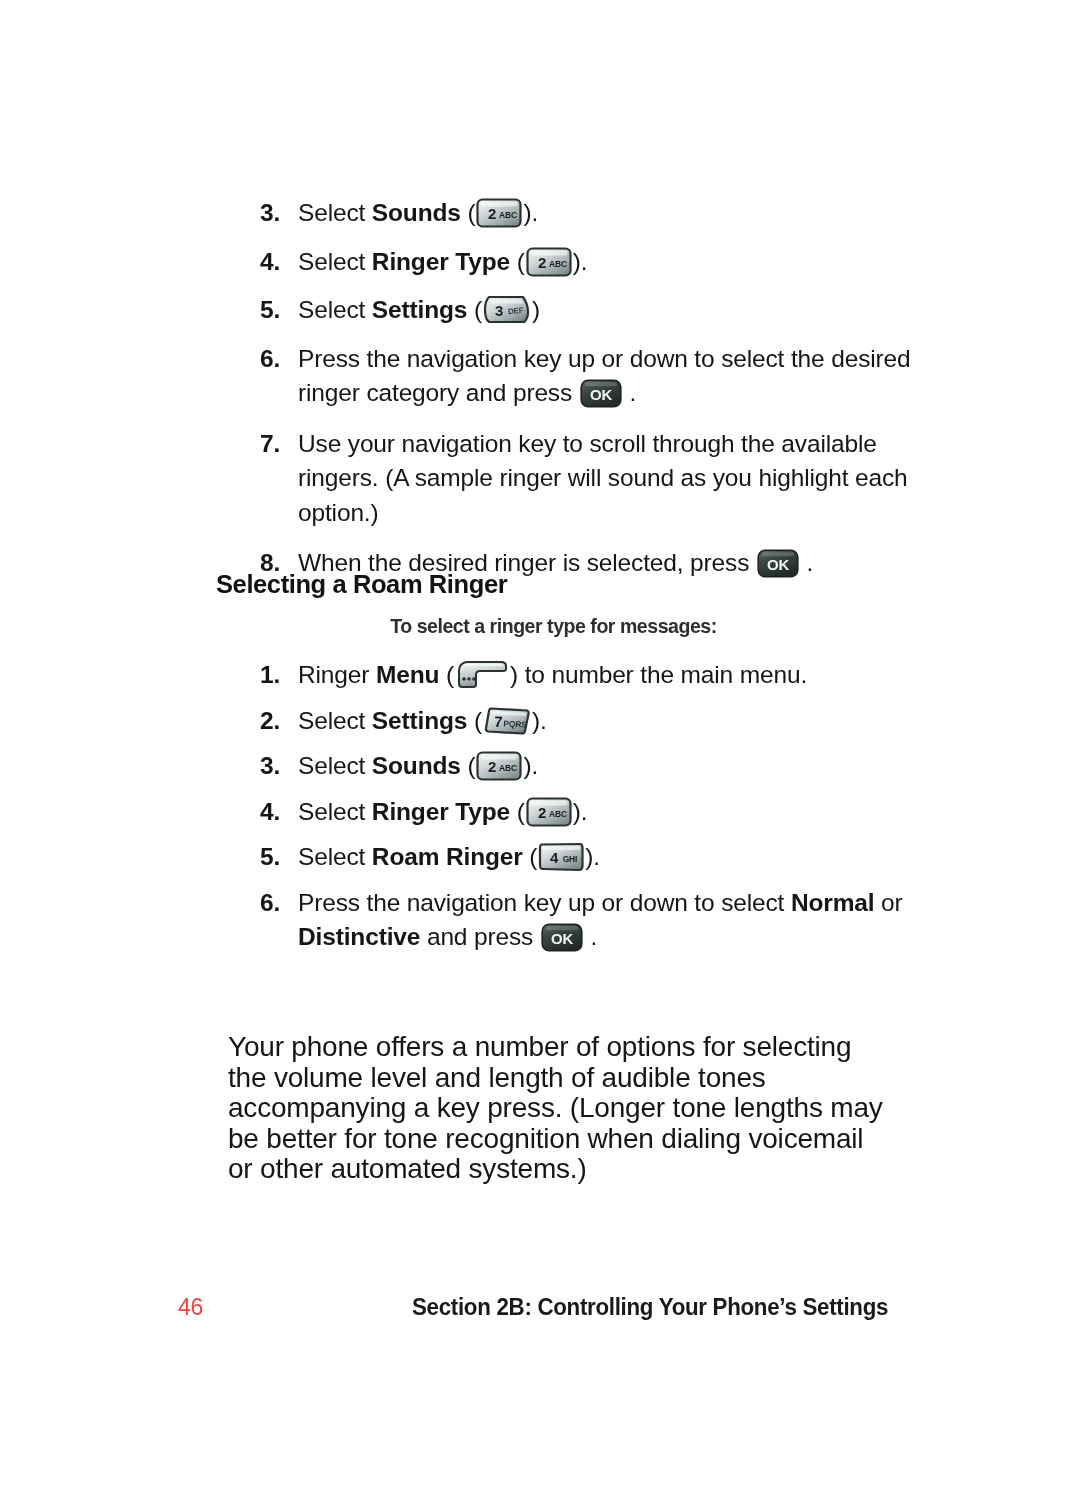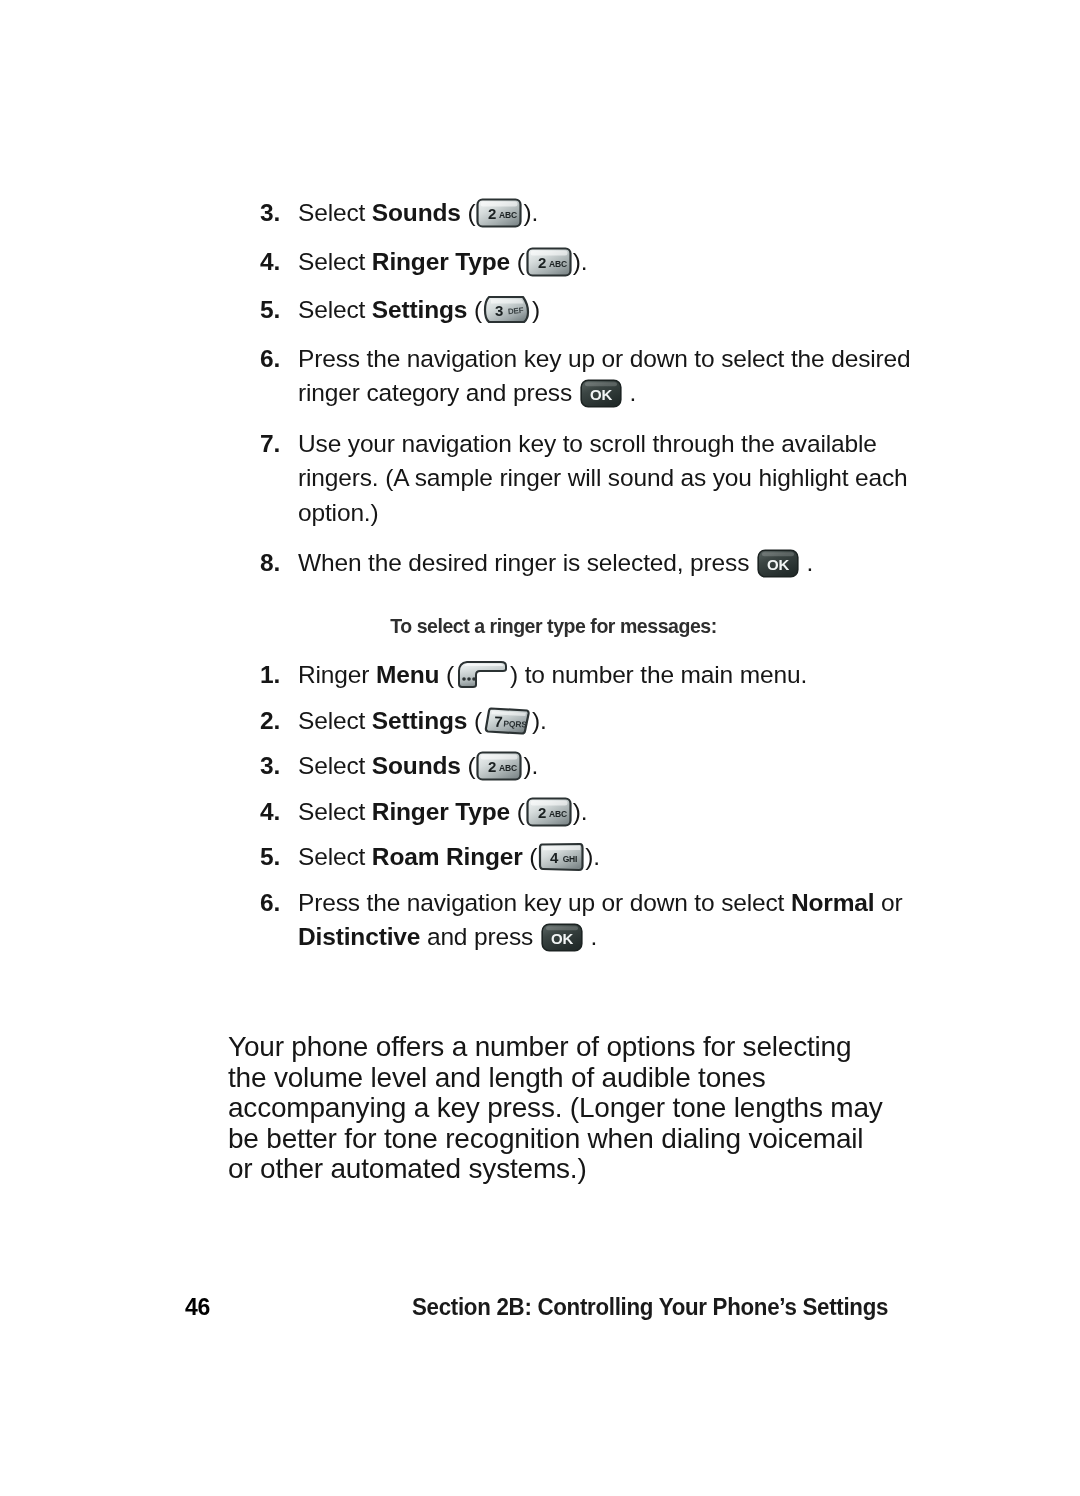--- a/index.html
+++ b/index.html
@@ -115,24 +115,23 @@
     left: 0;
     top: 1294px;
     width: 1080px;
     height: 34px;
   }
   .footer-page-num {
     position: absolute;
     left: 178px;
     top: 0;
     font-size: 23px;
-    font-weight: bold;
-    color: #000000;
+    font-weight: normal;
+    color: #ef4444;
     letter-spacing: -0.2px;
-    margin-left: 7px;
   }
   .footer-title {
     position: absolute;
     left: 412px;
     top: 0;
     font-size: 23px;
     font-weight: bold;
     color: #1a1a1a;
     letter-spacing: -0.3px;
     transform: scaleX(0.97);
@@ -233,20 +232,23 @@
         <div class="step-body"><span>When the desired ringer is selected, press </span><span class="keyicon"><svg width="42" height="29" viewBox="0 0 42 29">
                 <rect x="1.2" y="1.2" width="39.6" height="26.6" rx="7" ry="7" fill="url(#gok)" stroke="#1c2322" stroke-width="1.6"></rect>
                 <rect x="5" y="3.2" width="32" height="4" rx="2" ry="2" fill="#ffffff" opacity="0.18"></rect>
                 <text x="21" y="20.5" font-family="Liberation Sans, sans-serif" font-size="15" font-weight="bold" fill="#f2f5f5" text-anchor="middle">OK</text>
               </svg></span><span> .</span></div>
       </li>
 
     </ol>
   </div>
 
+  <div class="blk" id="block-roam-heading">
+    <h2 class="sub-heading">Selecting a Roam Ringer</h2>
+  </div>
 
   <div class="blk" id="block-roam-leadin">
     <p class="lead-in">To select a ringer type for messages:</p>
   </div>
 
   <div class="blk" id="block-steps-2">
     <ol class="steps indent-a">
 
       <li class="step tight">
         <div class="step-num">1.</div>

